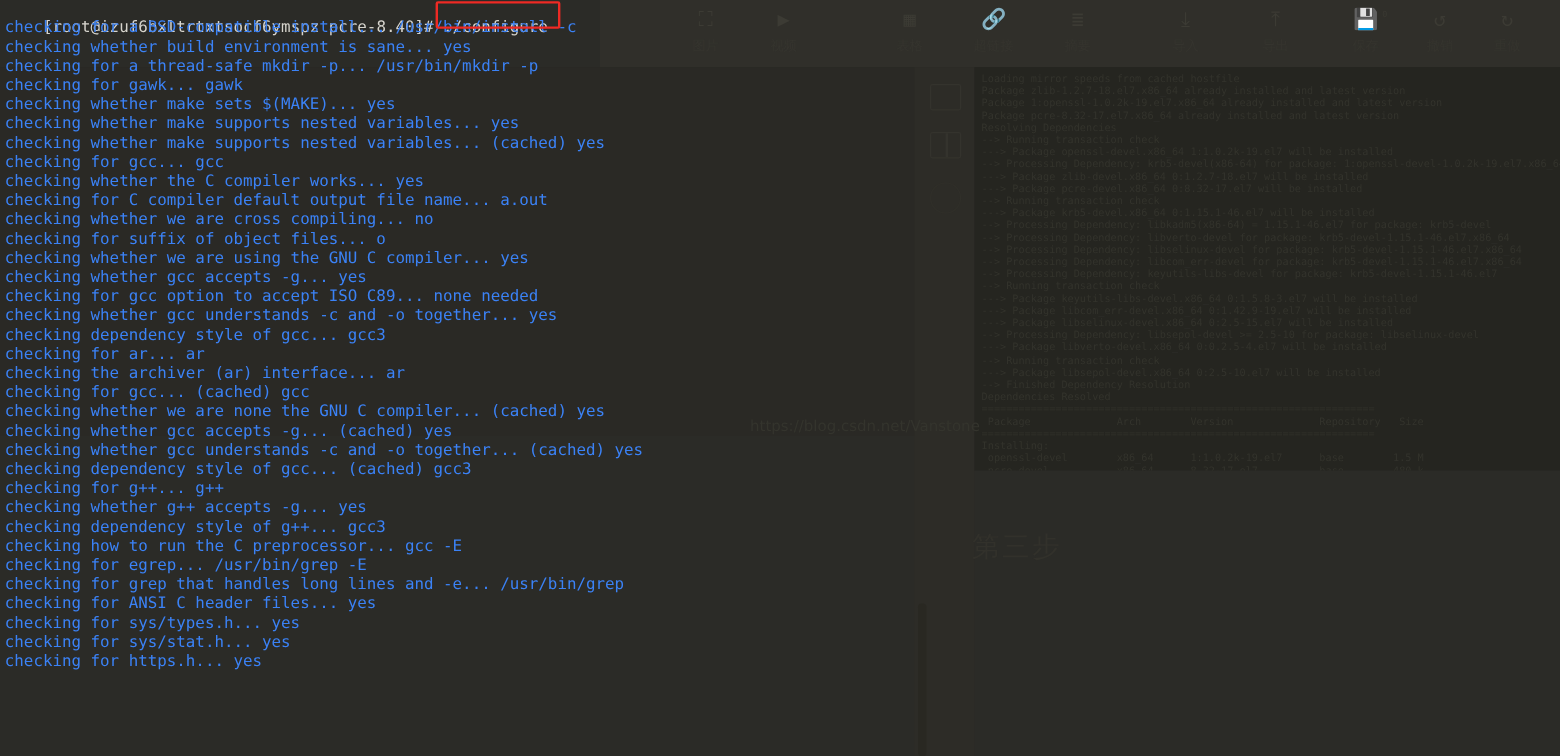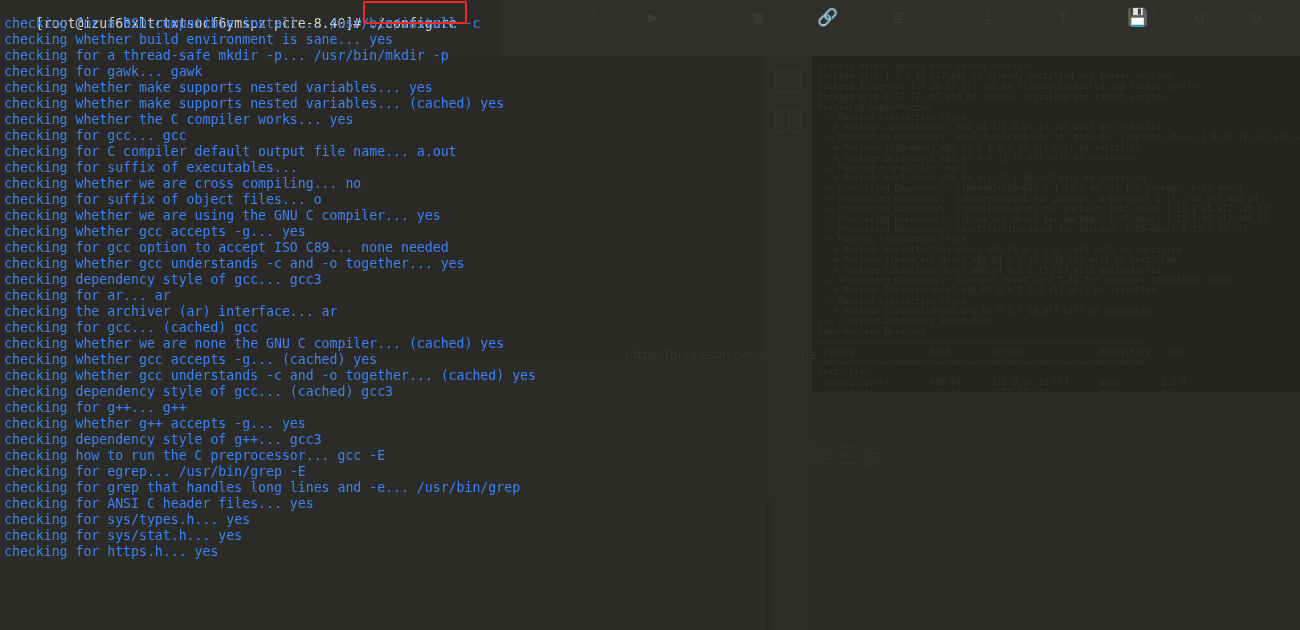--- a/index.html
+++ b/index.html
@@ -279,26 +279,26 @@
 
 <div id="terminal">
   <div class="term-line prompt-line">
     <span>[root@izuf6bxltrtxtsocf6ymspz pcre-8.40]# </span><span>./configure</span>
   </div>
   <div id="term-body">
       <div class="term-line">checking for a BSD-compatible install... /usr/bin/install -c</div>
       <div class="term-line">checking whether build environment is sane... yes</div>
       <div class="term-line">checking for a thread-safe mkdir -p... /usr/bin/mkdir -p</div>
       <div class="term-line">checking for gawk... gawk</div>
+      <div class="term-line">checking whether make sets $(MAKE)... yes</div>
       <div class="term-line">checking whether make supports nested variables... yes</div>
       <div class="term-line">checking whether make supports nested variables... (cached) yes</div>
+      <div class="term-line">checking for gcc... gcc</div>
       <div class="term-line">checking whether the C compiler works... yes</div>
-      <div class="term-line">checking for gcc... gcc</div>
       <div class="term-line">checking for C compiler default output file name... a.out</div>
-      <div class="term-line">checking for suffix of executables... </div>
       <div class="term-line">checking whether we are cross compiling... no</div>
       <div class="term-line">checking for suffix of object files... o</div>
       <div class="term-line">checking whether we are using the GNU C compiler... yes</div>
       <div class="term-line">checking whether gcc accepts -g... yes</div>
       <div class="term-line">checking for gcc option to accept ISO C89... none needed</div>
       <div class="term-line">checking whether gcc understands -c and -o together... yes</div>
       <div class="term-line">checking dependency style of gcc... gcc3</div>
       <div class="term-line">checking for ar... ar</div>
       <div class="term-line">checking the archiver (ar) interface... ar</div>
       <div class="term-line">checking for gcc... (cached) gcc</div>

